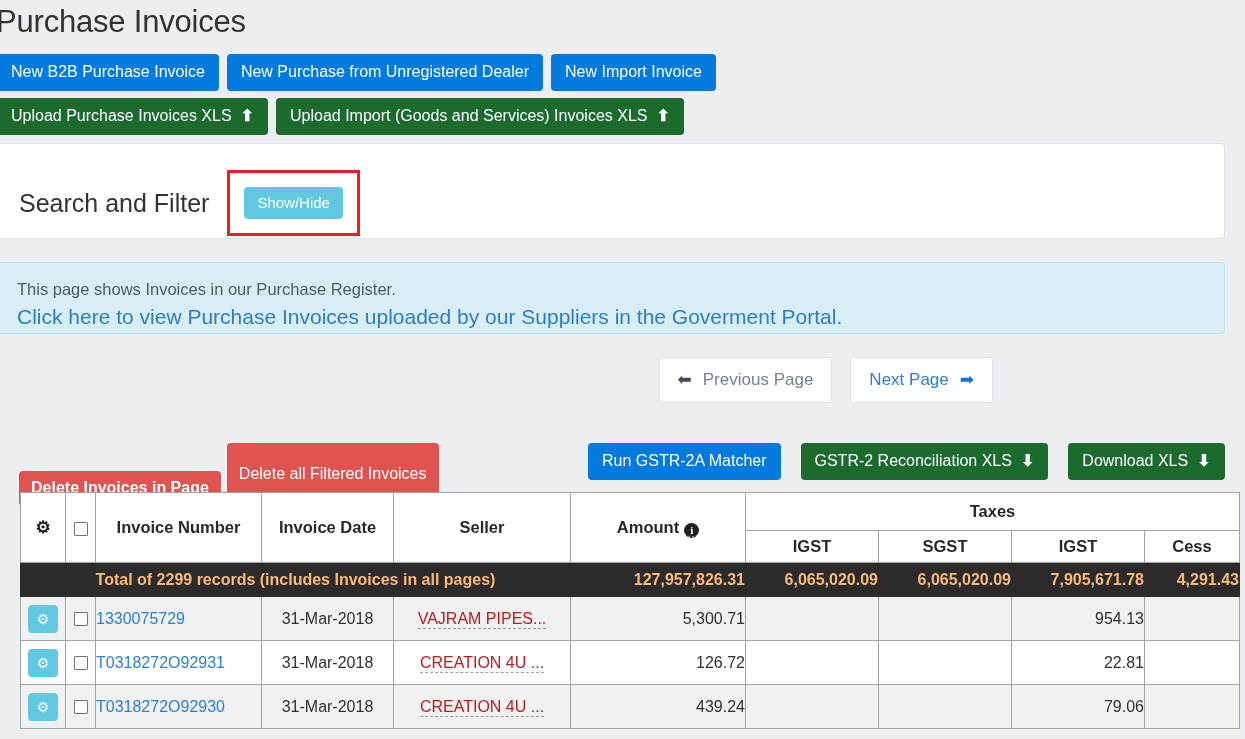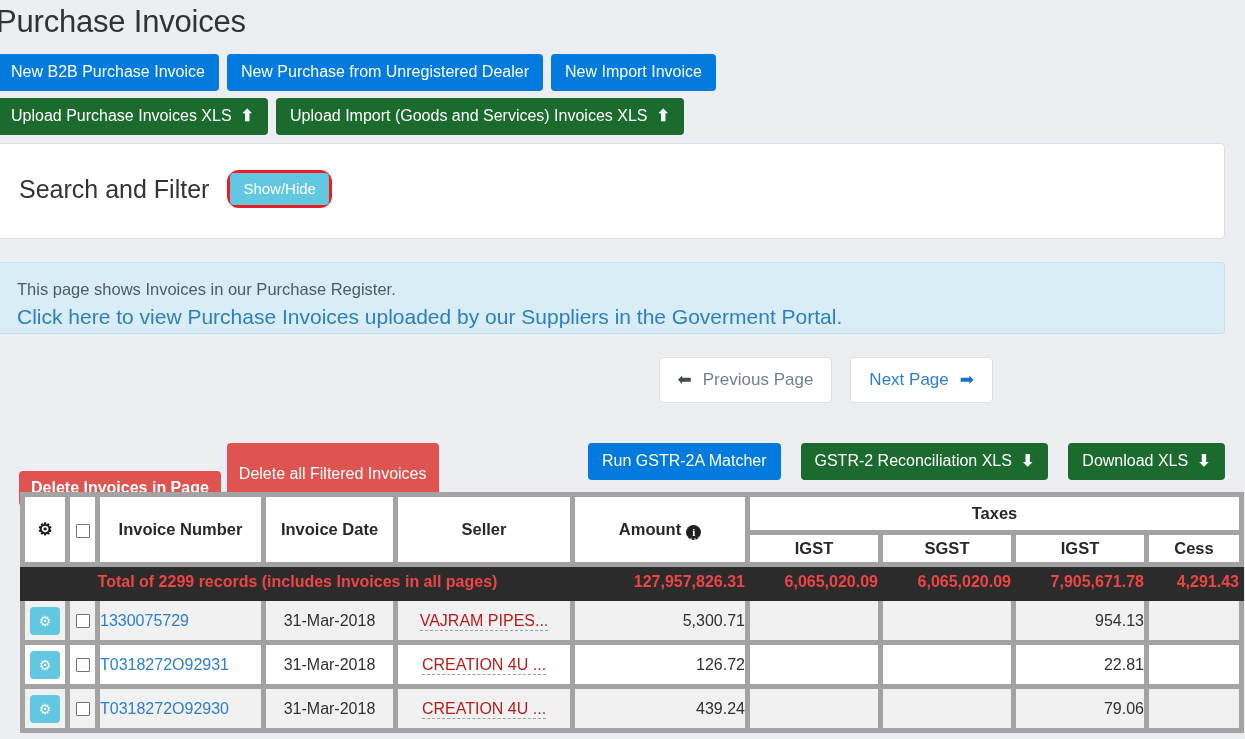--- a/index.html
+++ b/index.html
@@ -63,22 +63,22 @@
   .search-inner {
     display: flex; align-items: center; gap: 18px;
     padding: 26px 0 0 23px;
   }
   .search-title {
     font-size: 25px; color: #2f3436; font-weight: 400;
     white-space: nowrap;
   }
   .showhide-wrap {
     border: 3px solid #ee1c25;
-    padding: 0;
-    border-radius: 12px;
+    padding: 14px;
+    border-radius: 0;
     display: inline-block;
     line-height: 0;
   }
 
   
   .banner {
     position: absolute;
     left: -5px; top: 262px;
     width: 1230px; height: 72px;
     background: #d9edf7;
@@ -132,21 +132,21 @@
     left: 20px; top: 492px;
     width: 1200px;
   }
   table.grid {
     border-collapse: collapse;
     width: 1200px;
     table-layout: fixed;
     font-size: 15.5px;
   }
   table.grid th, table.grid td {
-    border: 5px solid #a3a3a3;
+    border: 1px solid #a3a3a3;
     padding: 0;
     vertical-align: middle;
   }
   thead th {
     background: #ffffff;
     color: #26292c;
     font-weight: bold;
     text-align: center;
     height: 32px;
     font-size: 16.5px;
@@ -183,21 +183,21 @@
     font-size: 11px; font-weight: bold;
     font-family: "Liberation Serif", serif;
     border-bottom: 2px dotted #8a8f94;
     cursor: pointer;
     position: relative; top: 1px;
   }
 
   
   tr.total-row td {
     background: #2b2b2b;
-    color: #ef4444;
+    color: #fdba74;
     font-weight: bold;
     height: 34px;
     font-size: 16px;
     border-color: #2b2b2b;
   }
   td.total-label { text-align: center; }
   td.total-num { text-align: right; padding-right: 9px; }
 
   
   tbody tr.data-row td { height: 44px; font-size: 16px; color: #2d3134; }

